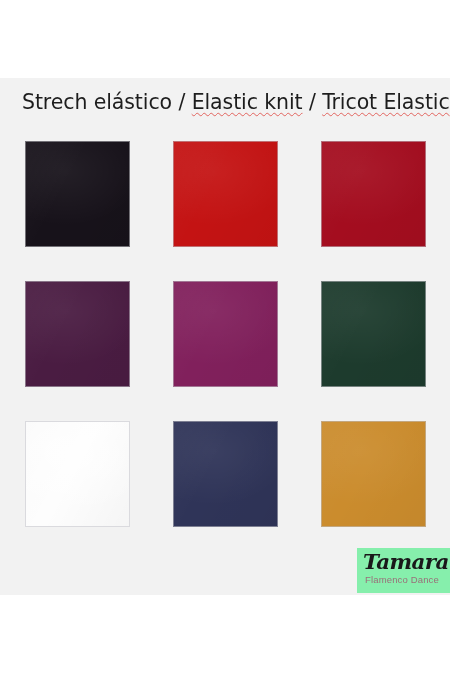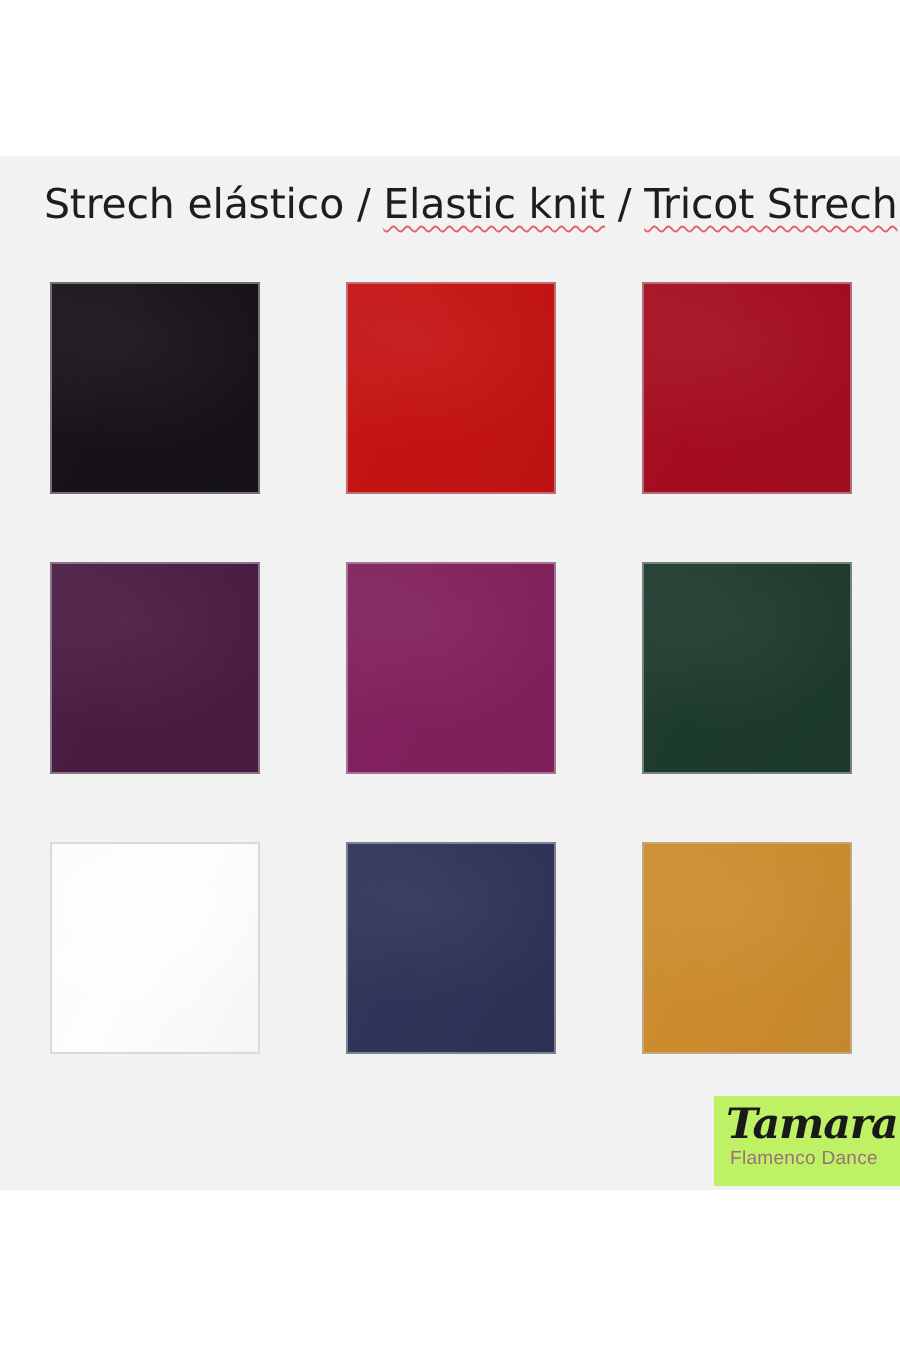--- a/index.html
+++ b/index.html
@@ -112,21 +112,21 @@
   .r1 { top: 140px; }
   .r2 { top: 280px; }
 
   
   #brand-watermark {
     position: absolute;
     left: 357px;
     top: 470px;
     width: 93px;
     height: 45px;
-    background: #bef264;
+    background: #86efac;
     overflow: hidden;
   }
   #brand-name {
     position: absolute;
     left: 6px;
     top: 1px;
     font-family: "DejaVu Serif", serif;
     font-style: italic;
     font-weight: 700;
     font-size: 21px;
@@ -148,21 +148,21 @@
   }
 </style>
 </head>
 <body>
 
 <div id="product-image">
 
   <div id="photo-plate">
 
     <div id="title-line">
-      <span class="seg">Strech elástico</span><span class="seg"> / </span><span class="seg misspelled">Elastic knit</span><span class="seg"> / </span><span class="seg misspelled">Tricot Strech</span>
+      <span class="seg">Strech elástico</span><span class="seg"> / </span><span class="seg misspelled">Elastic knit</span><span class="seg"> / </span><span class="seg misspelled">Tricot Elastic</span>
     </div>
 
     <div id="swatch-grid">
 
       <div class="swatch-cell c0 r0">
         <div class="swatch" style="background-color:#17121a"></div>
       </div>
 
       <div class="swatch-cell c1 r0">
         <div class="swatch" style="background-color:#c41313"></div>

